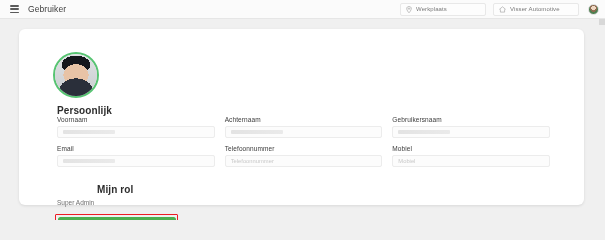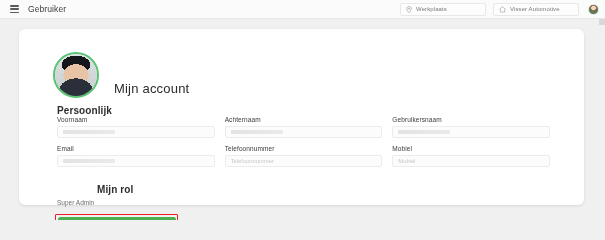--- a/index.html
+++ b/index.html
@@ -259,21 +259,20 @@
 </div>
 
 <div class="scroll-corner"></div>
 
 <div class="card">
 
   <div class="avatar-big">
     <div class="avatar-photo"></div>
   </div>
 
-  <div class="page-title">Mijn account</div>
 
   <div class="section-head" id="sec-persoonlijk">Persoonlijk</div>
 
   <div class="form-grid">
 
     <div class="field">
       <span class="field-label">Voornaam</span>
       <div class="field-input">
         <span class="ph redacted"></span>
       </div>

